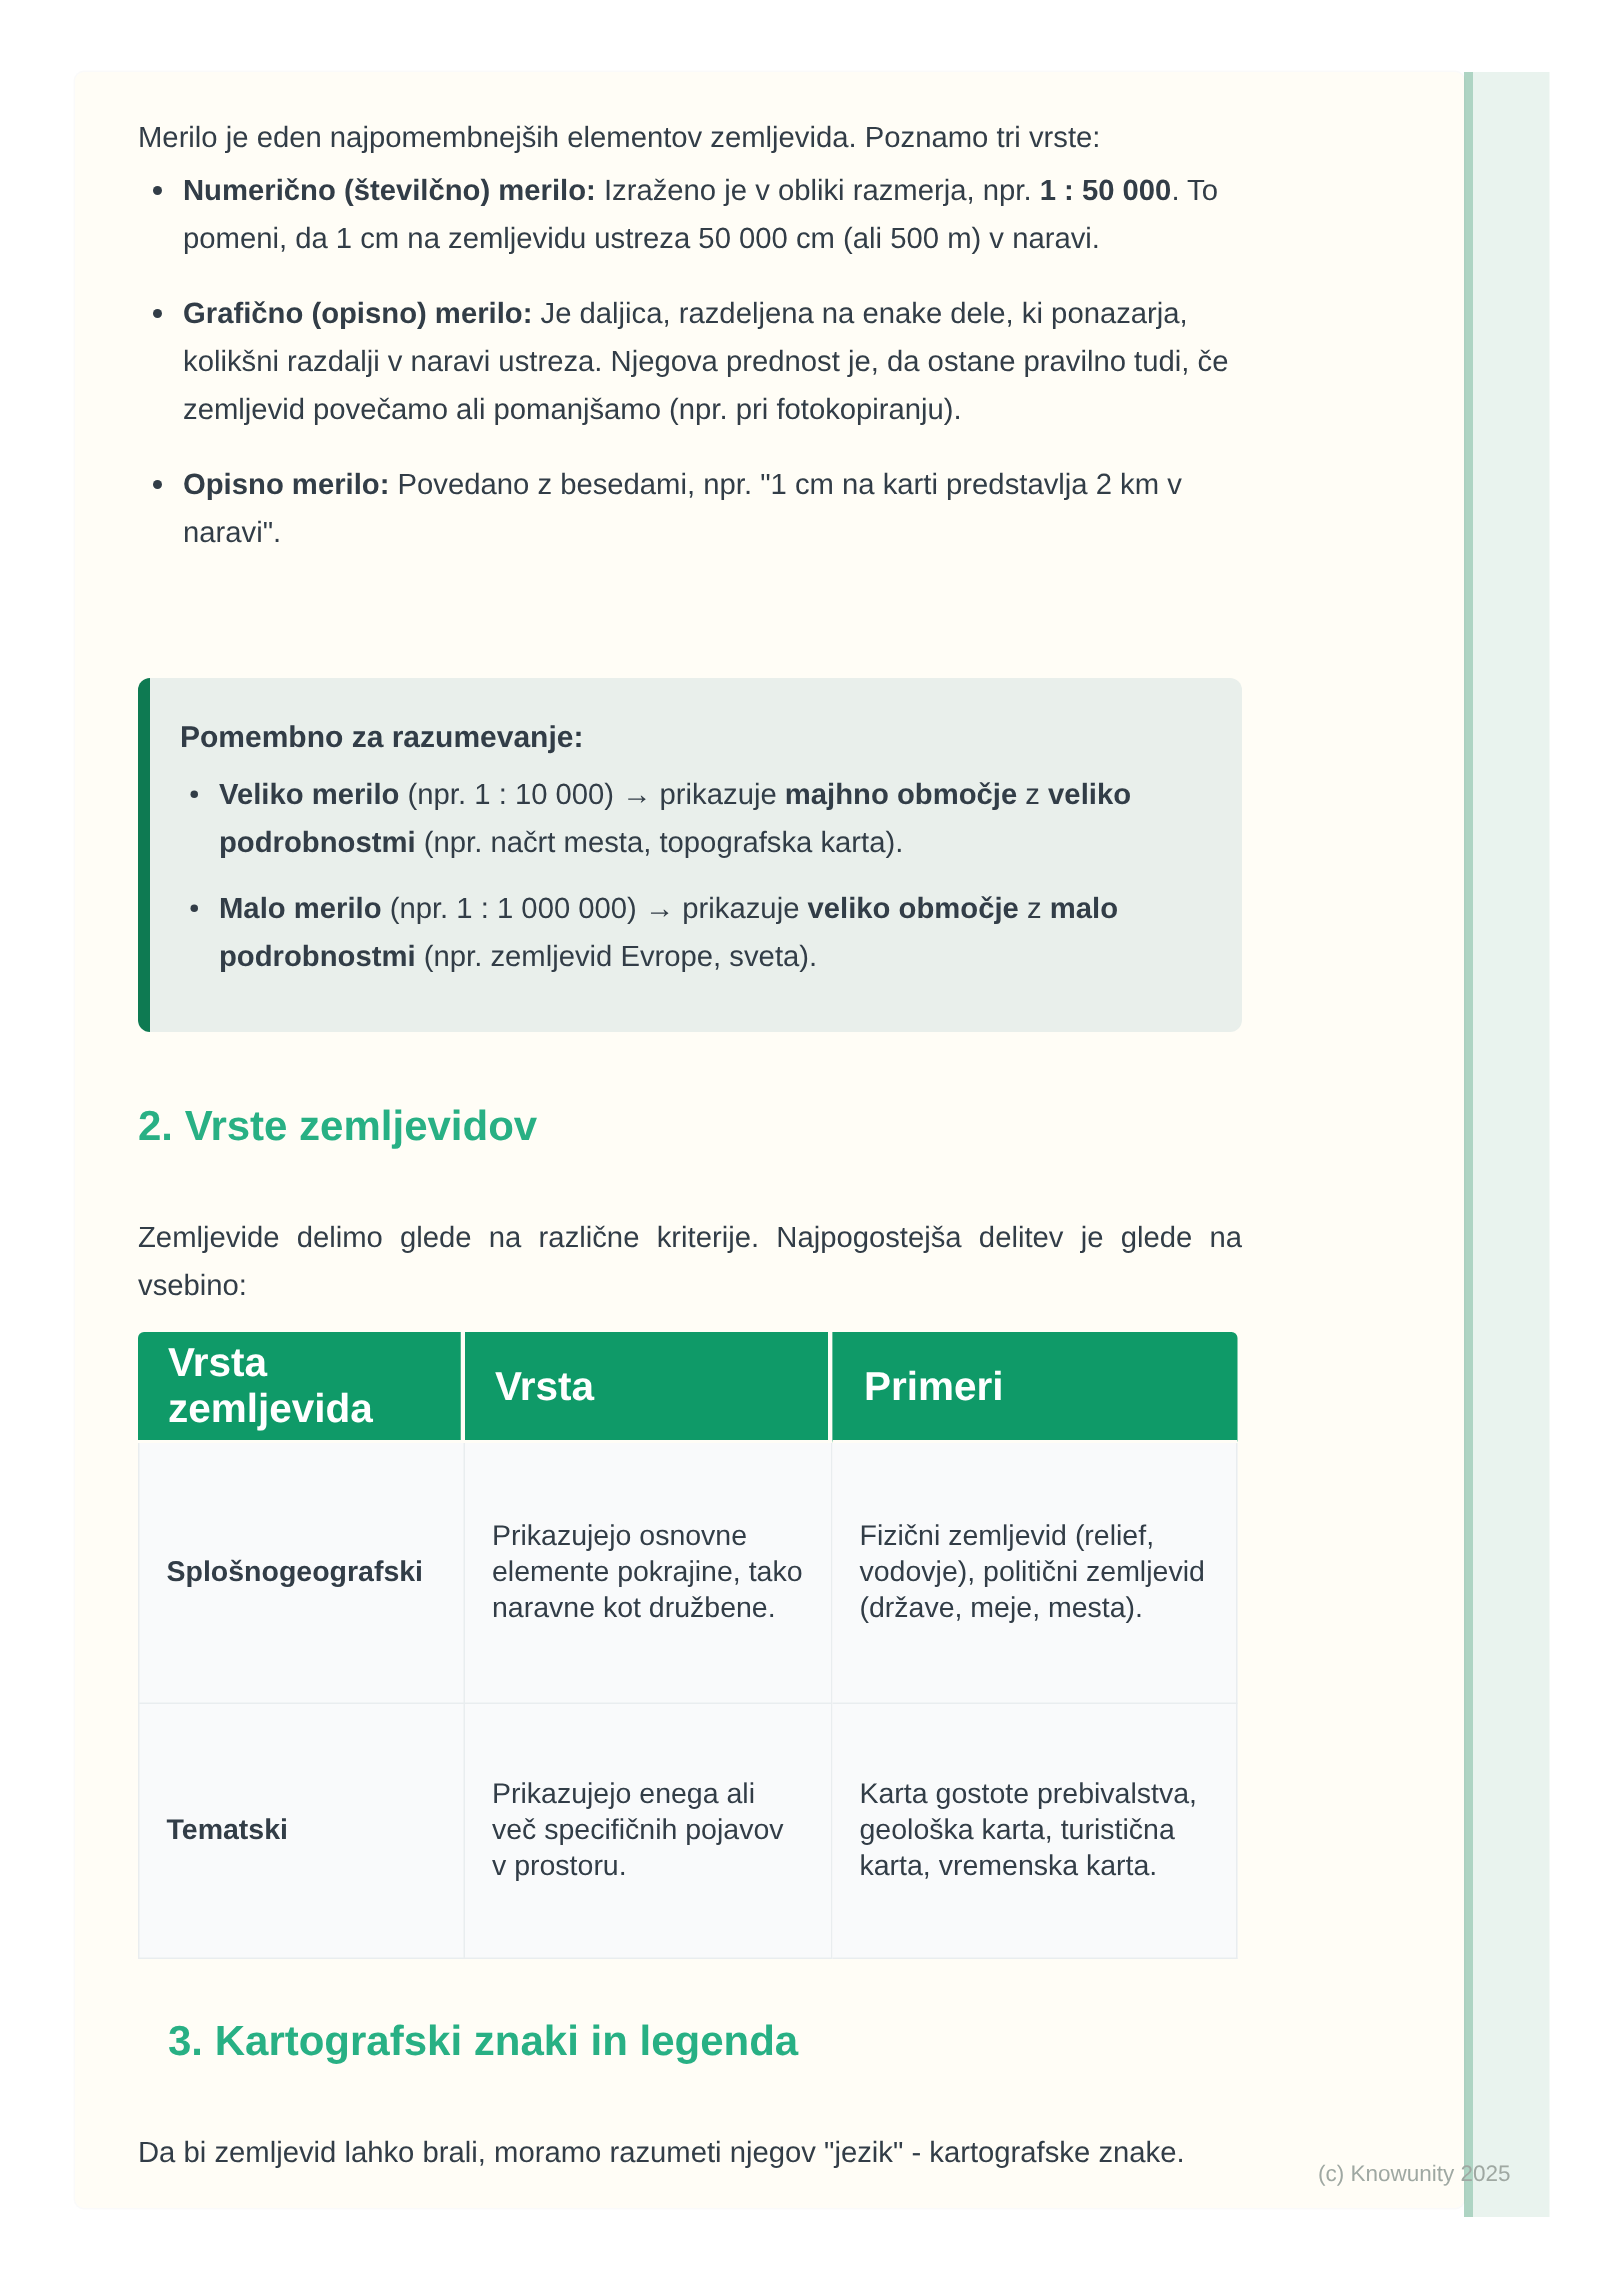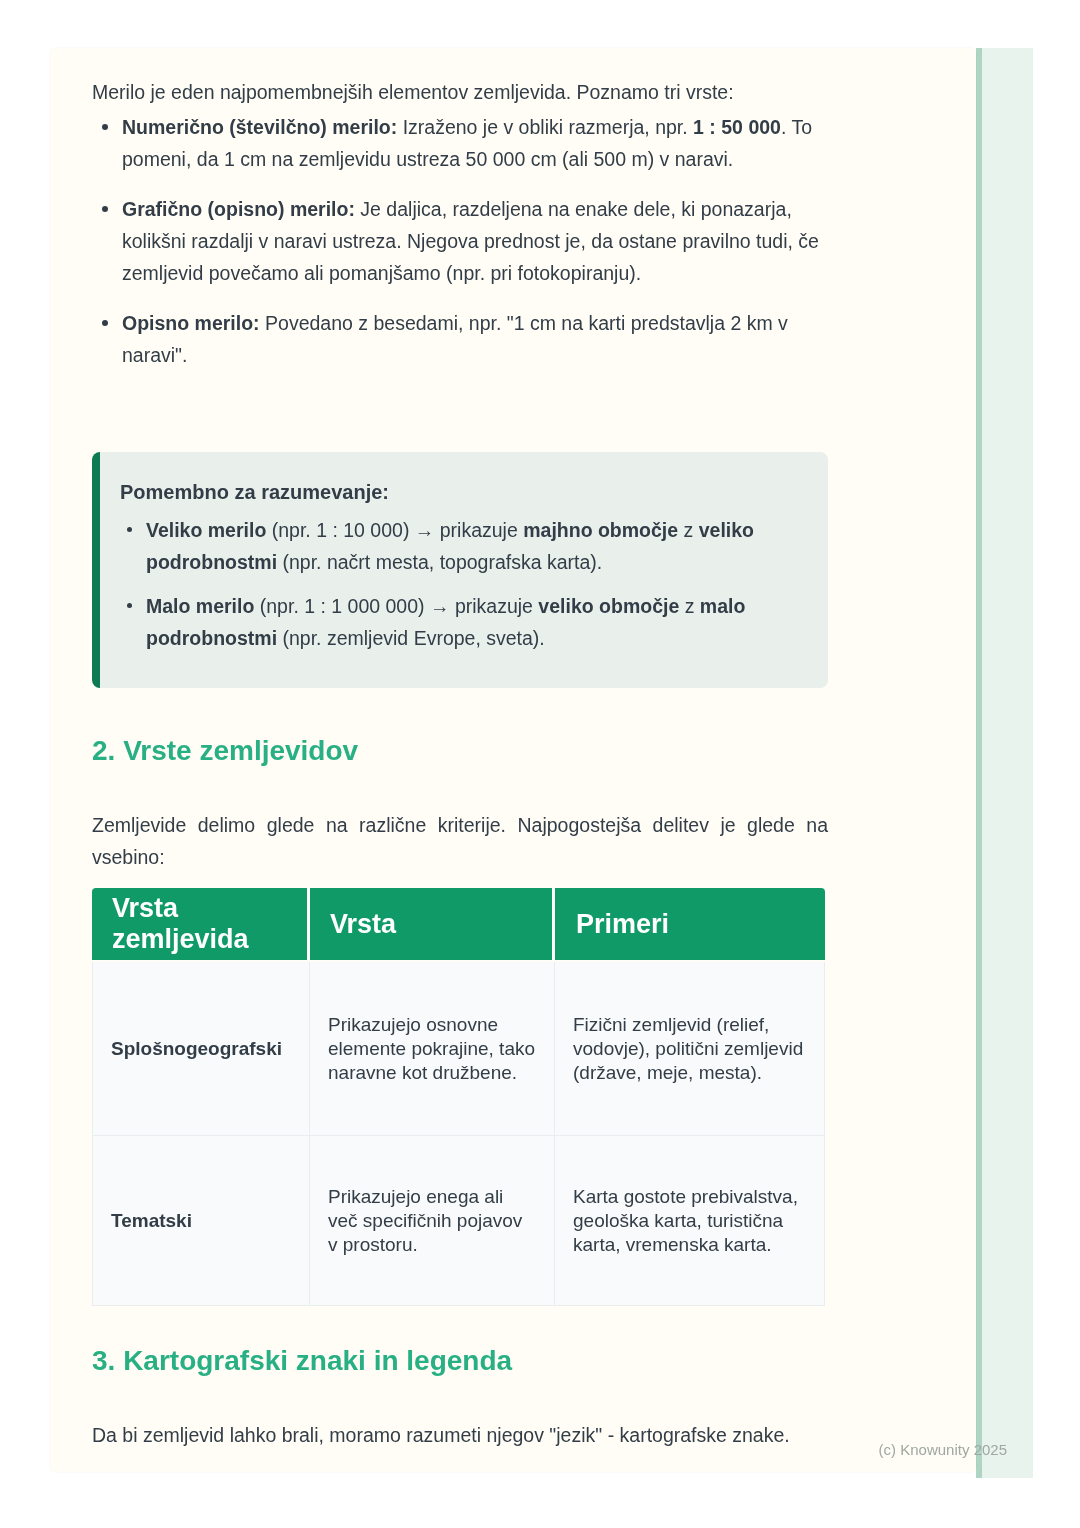--- a/index.html
+++ b/index.html
@@ -50,21 +50,21 @@
     content:"";position:absolute;left:7px;top:13px;width:5px;height:5px;
     border-radius:50%;background:#323d47;
   }
 
   
   .section-heading{
     font-size:28px;font-weight:700;color:#28b084;line-height:38px;margin:0;
   }
   .h2{top:684px;}
   .para2{top:741px;}
-  .h3{top:1294px;}
+  .h3{top:1294px;margin-left:20px;}
   .para3{top:1351px;}
 
   
   .table-wrap{top:840px;}
   table.map-table{border-collapse:separate;border-spacing:0;width:733px;table-layout:fixed;}
   table.map-table th{
     background:#0f9a68;color:#ffffff;font-size:27px;font-weight:600;
     text-align:left;padding:0 0 0 20px;height:72px;vertical-align:middle;
     border-right:3px solid #fffdf6;border-bottom:2px solid #fffdf6;
   }

